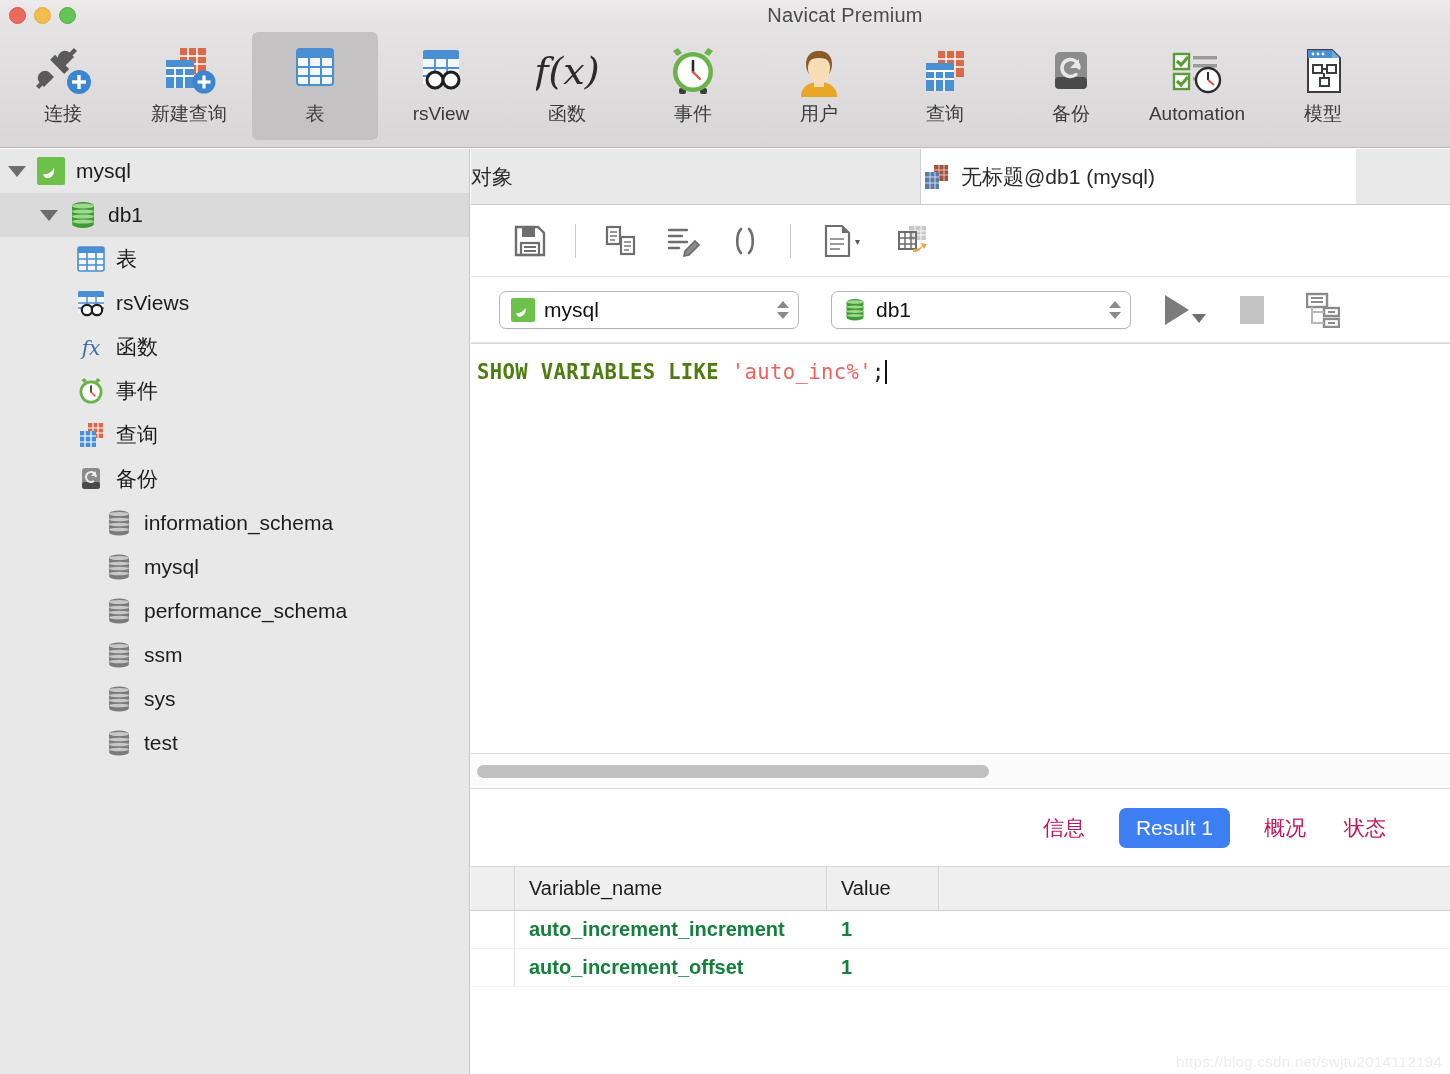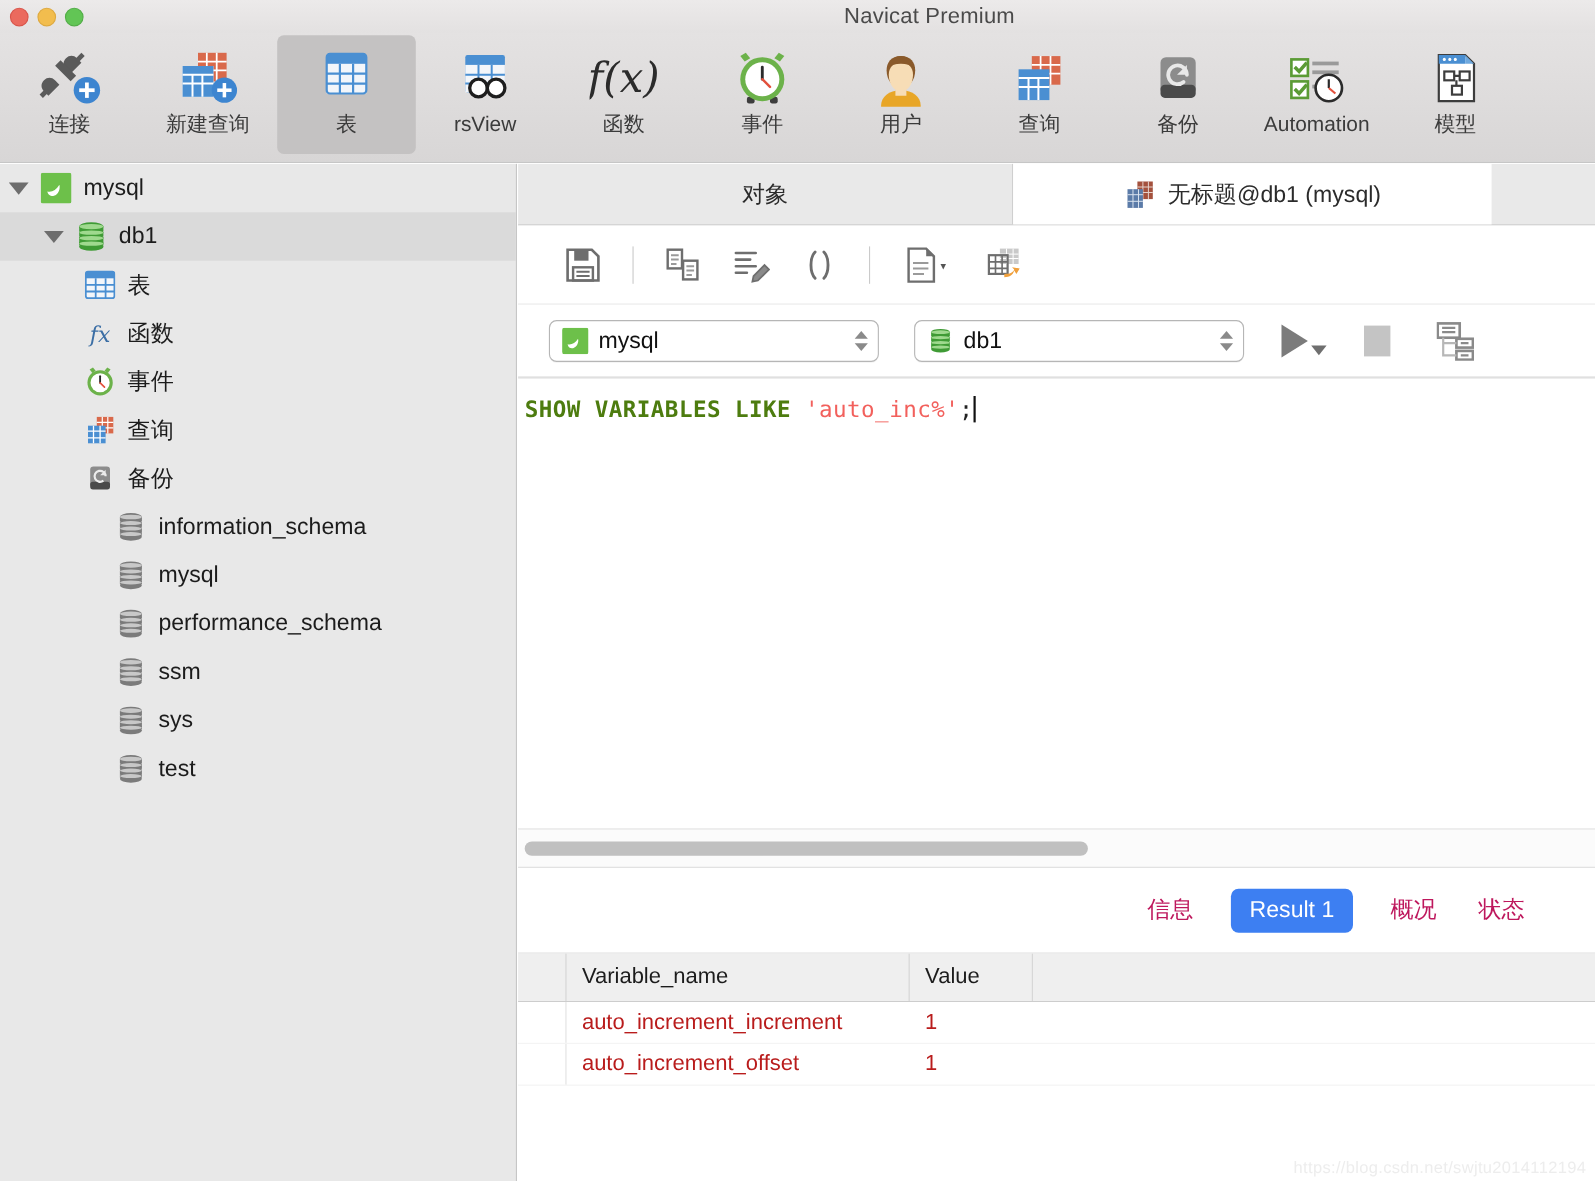--- a/index.html
+++ b/index.html
@@ -71,21 +71,21 @@
   .tree-label { white-space: nowrap; }
 
   
   .right { position: absolute; left: 471px; top: 149px; width: 979px; height: 925px; background: #fff; }
 
   .tabstrip {
     height: 56px; background: #e9e9e9; display: flex; align-items: stretch;
     border-bottom: 1px solid #c9c9c9;
   }
   .tab {
-    display: flex; align-items: center; justify-content: center; gap: 10px;
+    display: flex; align-items: center; gap: 10px;
     font-size: 21px; color: #2b2b2b; position: relative;
   }
   .tab.obj { width: 450px; border-right: 1px solid #cfcfcf; }
   .tab.doc { width: 435px; background: #ffffff; }
   .tab-filler { flex: 1; }
 
   .edtoolbar {
     height: 72px; display: flex; align-items: center; padding-left: 28px; gap: 0;
     border-bottom: 1px solid #e4e4e4; background: #fff;
   }
@@ -159,21 +159,21 @@
 
   .grid { background: #fff; }
   .grid-head { display: flex; height: 44px; background: #efefef; border-bottom: 1px solid #cdcdcd; }
   .gh { font-size: 20px; color: #1c1c1c; display: flex; align-items: center; padding-left: 14px;
         border-right: 1px solid #d4d4d4; }
   .gh.gutter { width: 44px; padding: 0; }
   .gh.c0 { width: 312px; }
   .gh.c1 { width: 112px; text-align: center; }
   .gh.cend { flex: 1; border-right: none; }
   .grid-row { display: flex; height: 38px; border-bottom: 1px solid #f2f2f2; background:#fff; }
-  .gc { font-size: 20px; color: #b91c1c; display: flex; align-items: center; padding-left: 14px; }
+  .gc { font-size: 20px; color: #15803d; display: flex; align-items: center; padding-left: 14px; font-weight: bold; }
   .gc.gutter { width: 44px; padding: 0; border-right: 1px solid #e2e2e2; }
   .gc.c0 { width: 312px; }
   .gc.c1 { width: 112px; }
 
   .watermark {
     position: absolute; right: 8px; bottom: 4px;
     font-size: 15px; color: #ededed; letter-spacing: .3px; pointer-events: none;
   }
   svg { display: block; }
 </style>
@@ -416,20 +416,35 @@
           <rect x="1" y="8" width="26" height="18" fill="#f3f6fa"></rect>
           <g stroke="#4a8fd2" stroke-width="1.6">
               <path d="M1 14h26M1 20h26M10 8v18M19 8v18"></path>
             </g>
           <rect x="1" y="2" width="26" height="24" rx="2" fill="none" stroke="#4a8fd2" stroke-width="1.6"></rect>
         </svg>
       </span>
       <span class="tree-label">表</span>
     </div>
 
+    <div class="tree-row" style="padding-left:76px">
+
+      <span class="tree-ico">
+        <svg width="28" height="28" viewBox="0 0 28 28">
+          <rect x="1" y="2" width="26" height="22" rx="1.5" fill="#4a8fd2"></rect>
+          <rect x="1" y="8" width="26" height="16" fill="#f3f6fa"></rect>
+          <g stroke="#4a8fd2" stroke-width="1.4">
+              <path d="M1 14h26M1 19h26M10 8v16M19 8v16"></path>
+            </g>
+          <circle cx="10" cy="21" r="5.2" fill="#fff" stroke="#1e1e1e" stroke-width="2.2"></circle>
+          <circle cx="20" cy="21" r="5.2" fill="#fff" stroke="#1e1e1e" stroke-width="2.2"></circle>
+        </svg>
+      </span>
+      <span class="tree-label">rsViews</span>
+    </div>
 
     <div class="tree-row" style="padding-left:76px">
 
       <span class="tree-ico">
         <svg width="30" height="28" viewBox="0 0 30 28">
           <text x="15" y="22" font-family="DejaVu Serif, serif" font-style="italic" font-size="20" fill="#3b6ea5" text-anchor="middle">fx</text>
         </svg>
       </span>
       <span class="tree-label">函数</span>
     </div>

